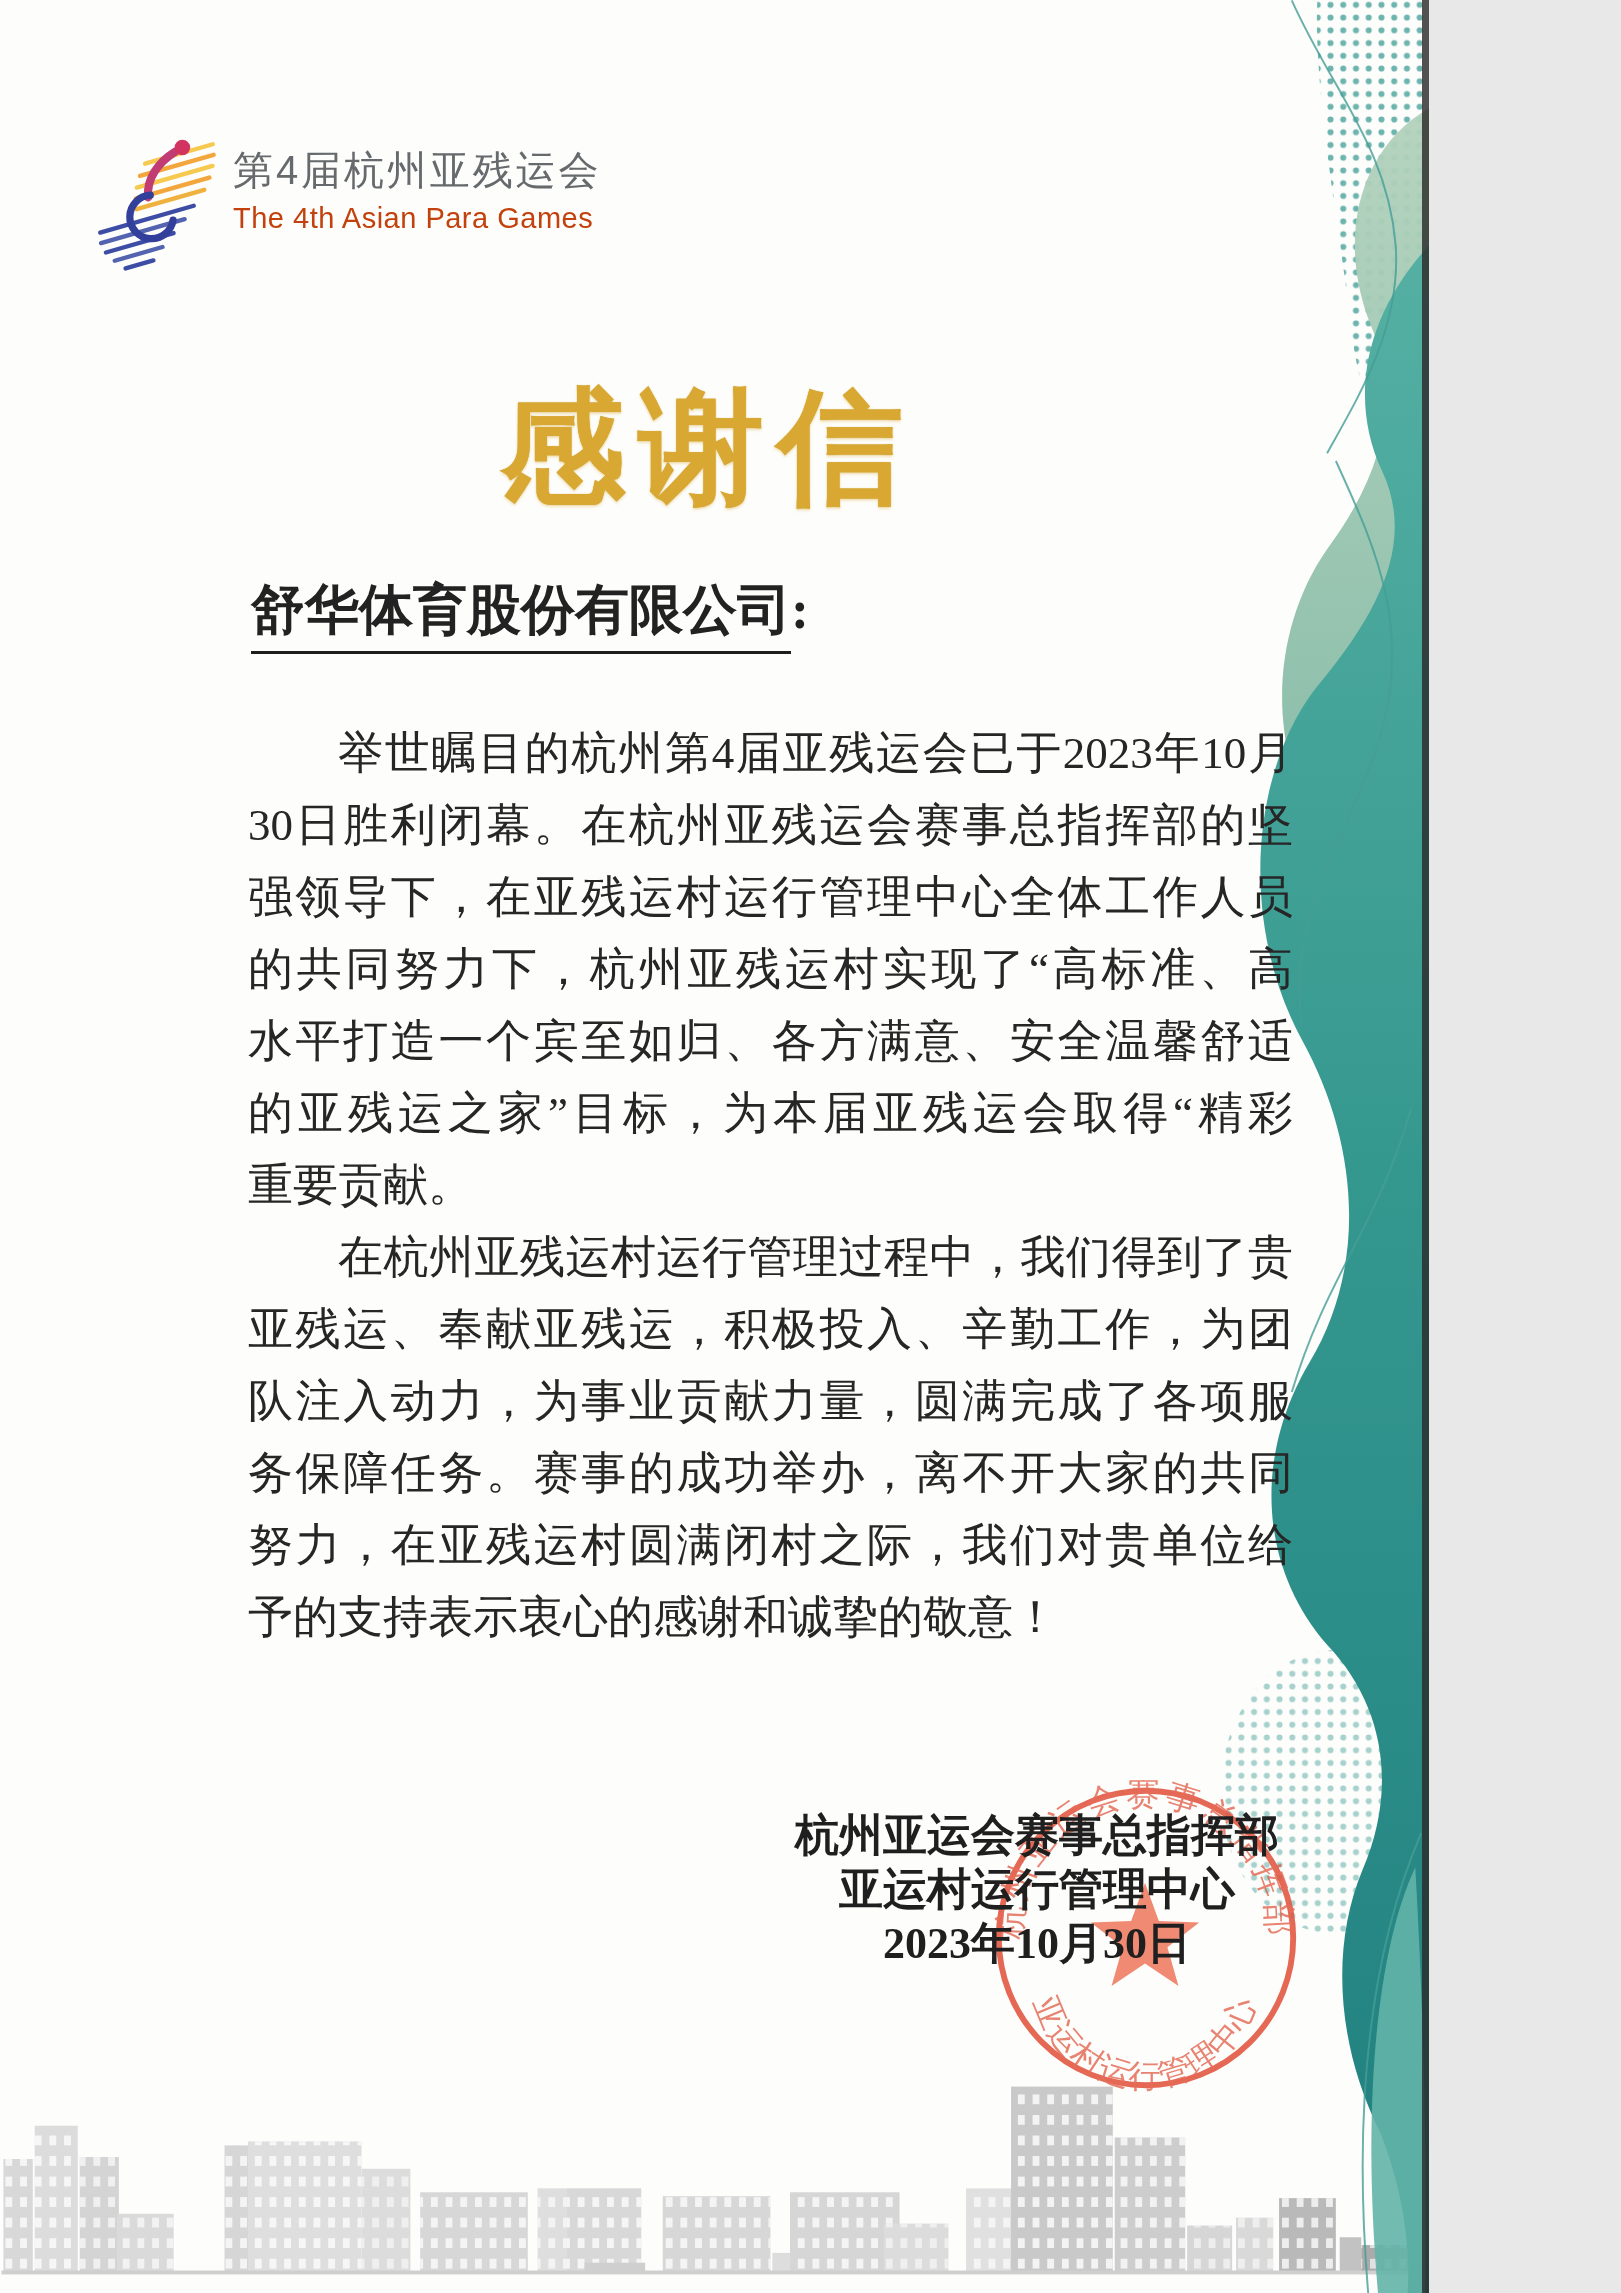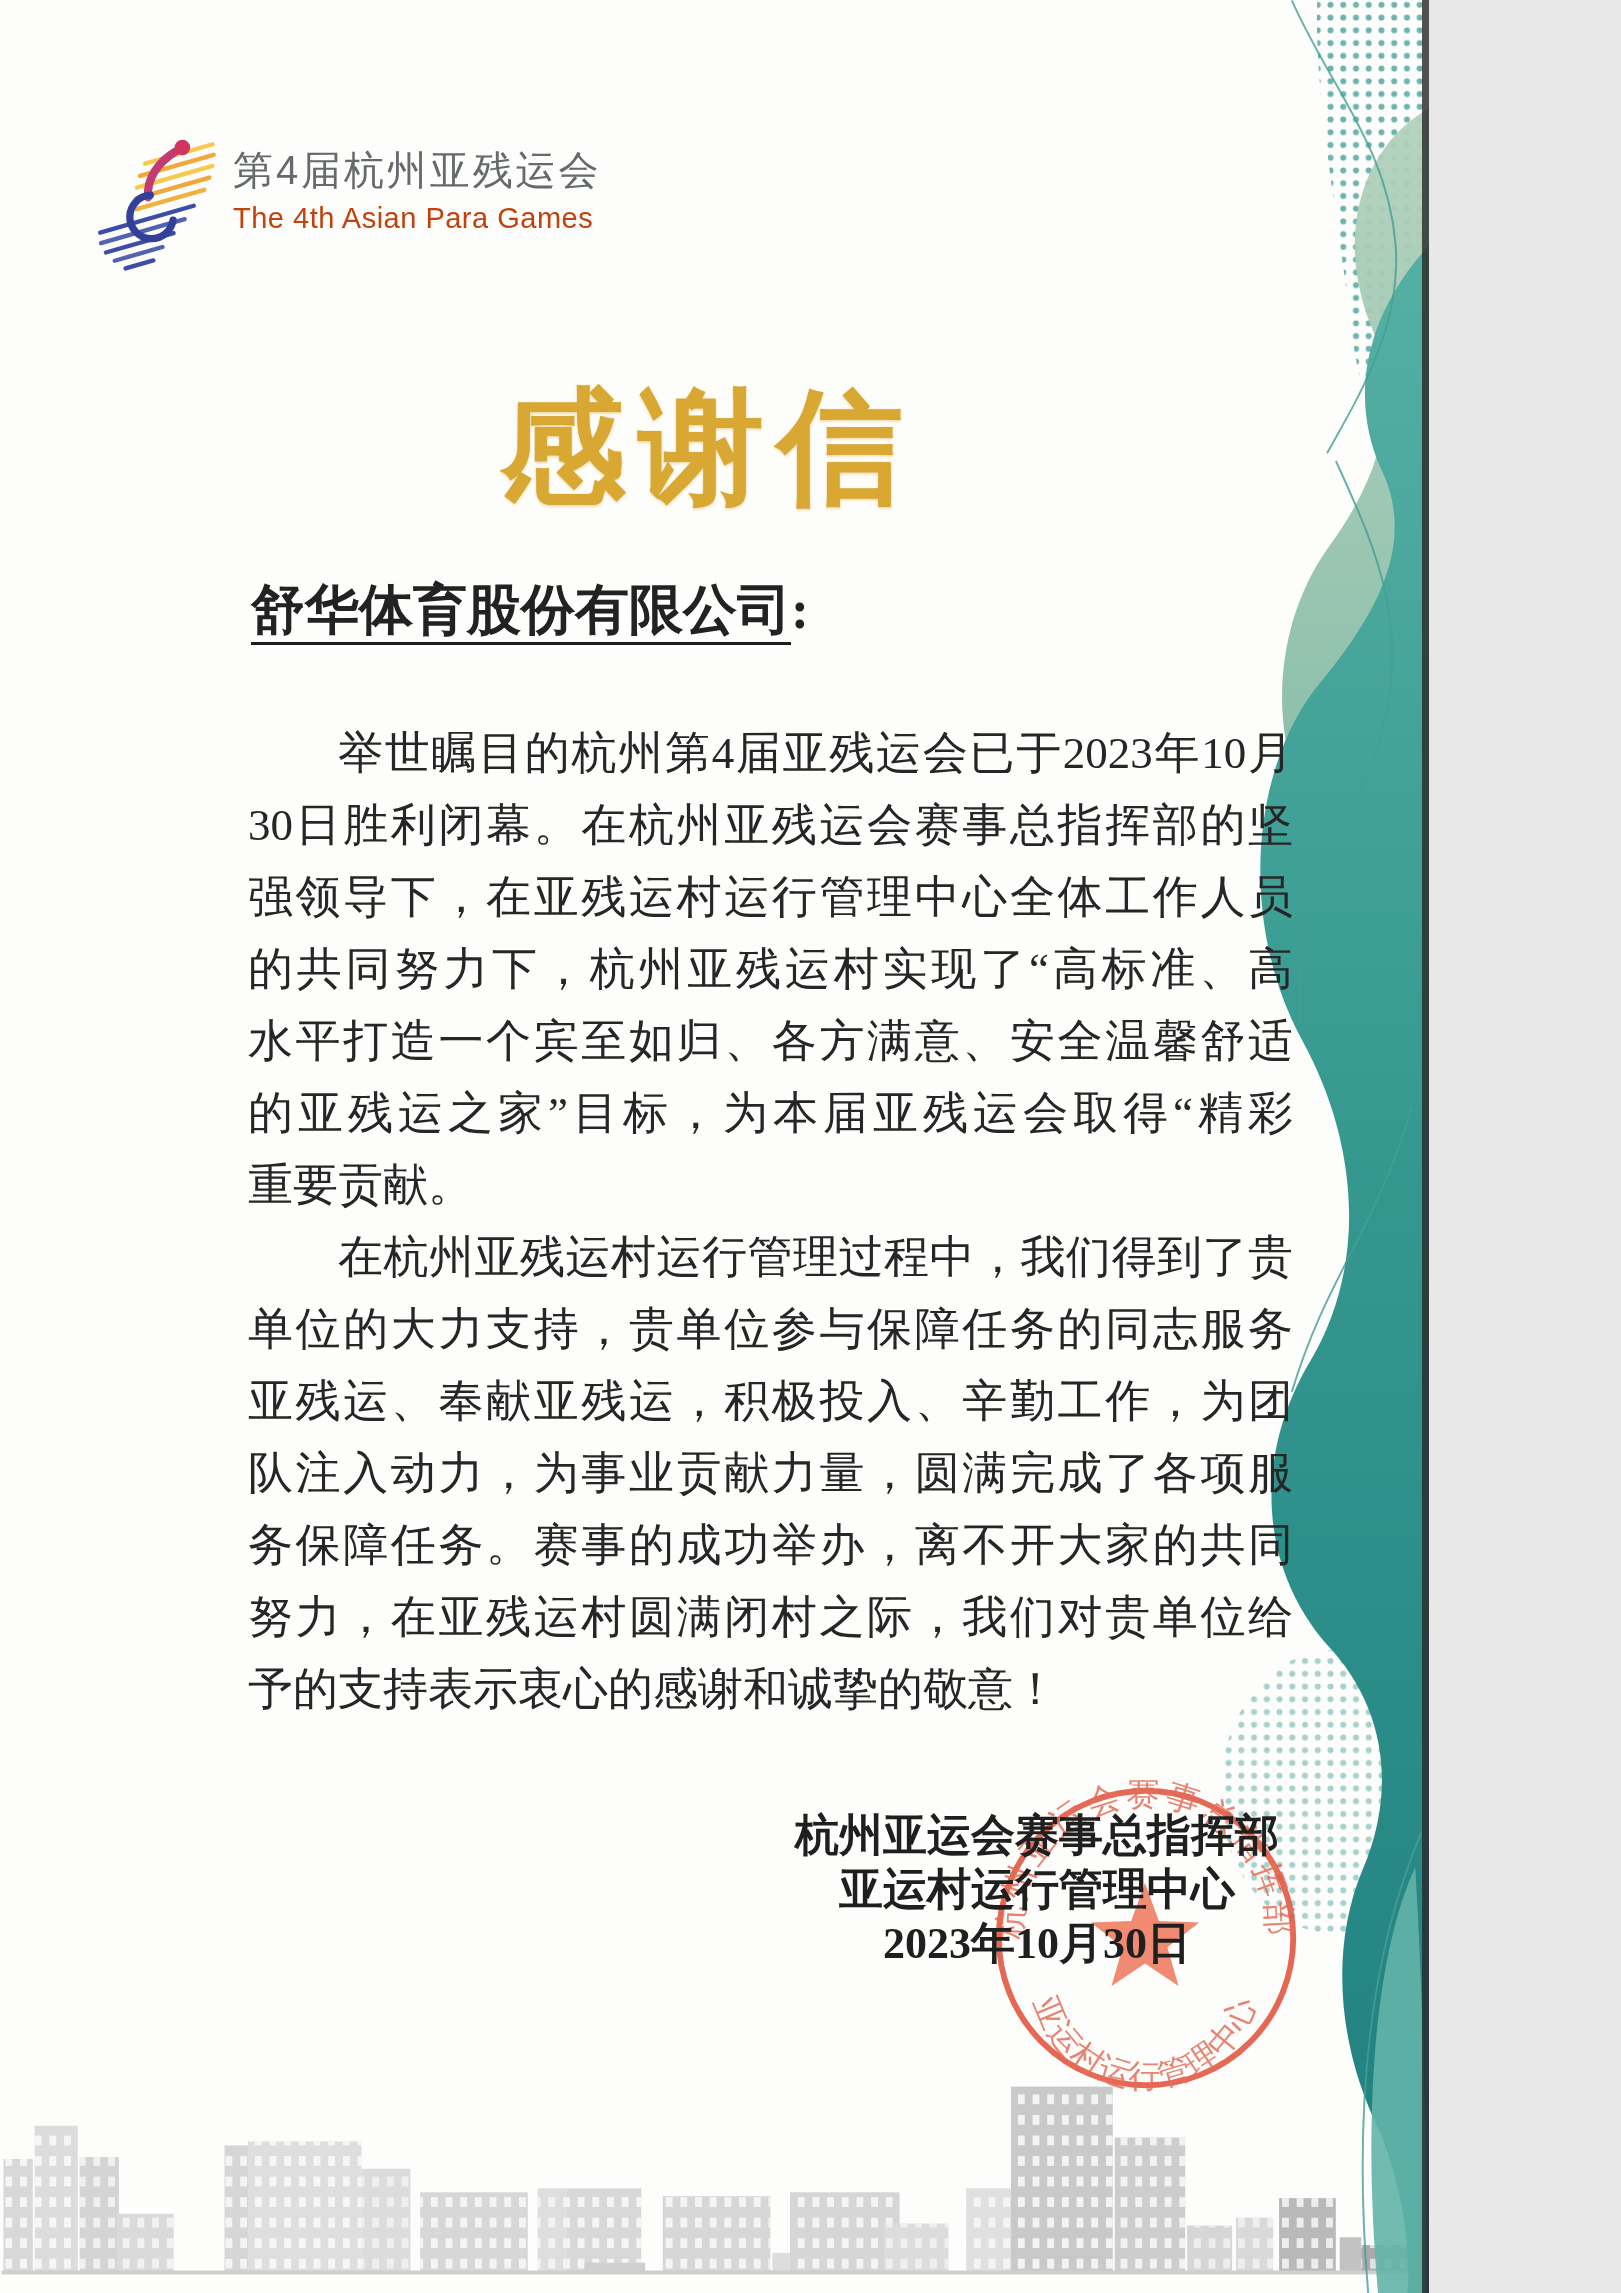--- a/index.html
+++ b/index.html
@@ -17,21 +17,21 @@
   .logo-en{font-size:29px;color:#c2410c;margin-top:3.9px;font-weight:400;letter-spacing:0.5px;}
   
   .letter-title{
     position:absolute;top:365px;left:50%;transform:translateX(-51.5%);
     font-size:125px;font-weight:700;letter-spacing:13.7px;z-index:4;
     color:#d9a832;
     text-shadow:0 0 1px #c89a27, 0 2px 2.9px rgba(216,168,50,.35);
   }
   
   .recipient-row{position:absolute;left:251px;top:574px;z-index:4;font-size:54px;font-weight:700;color:#222;}
-  .recipient-name{border-bottom:3.9px solid #1d1d1d;padding-bottom:2px;}
+  .recipient-name{border-bottom:3.9px solid #1d1d1d;padding-bottom:11px;}
   
   .body-col{position:absolute;left:248px;top:717px;width:1045px;z-index:4;color:#262626;}
   .bline{
     font-size:45px;line-height:72px;height:72px;
     text-align:justify;text-align-last:justify;
     font-weight:400;white-space:nowrap;
   }
   .bline.last{text-align:left;text-align-last:left;}
   .bline.indent{text-indent:90px;}
   
@@ -239,21 +239,20 @@
       <div class="bline indent">举世瞩目的杭州第4届亚残运会已于2023年10月</div>
       <div class="bline">30日胜利闭幕。在杭州亚残运会赛事总指挥部的坚</div>
       <div class="bline">强领导下，在亚残运村运行管理中心全体工作人员</div>
       <div class="bline">的共同努力下，杭州亚残运村实现了“高标准、高</div>
       <div class="bline">水平打造一个宾至如归、各方满意、安全温馨舒适</div>
       <div class="bline">的亚残运之家”目标，为本届亚残运会取得“精彩</div>
       <div class="bline last">重要贡献。</div>
     </div>
     <div>
       <div class="bline indent">在杭州亚残运村运行管理过程中，我们得到了贵</div>
-      <div class="bline">单位的大力支持，贵单位参与保障任务的同志服务</div>
       <div class="bline">亚残运、奉献亚残运，积极投入、辛勤工作，为团</div>
       <div class="bline">队注入动力，为事业贡献力量，圆满完成了各项服</div>
       <div class="bline">务保障任务。赛事的成功举办，离不开大家的共同</div>
       <div class="bline">努力，在亚残运村圆满闭村之际，我们对贵单位给</div>
       <div class="bline last">予的支持表示衷心的感谢和诚挚的敬意！</div>
     </div>
   </div>
 
   <svg class="stamp" viewBox="0 0 322 322" xmlns="http://www.w3.org/2000/svg">
     <circle cx="161" cy="161" r="150" fill="none" stroke="#e2543f" stroke-width="6"></circle>

